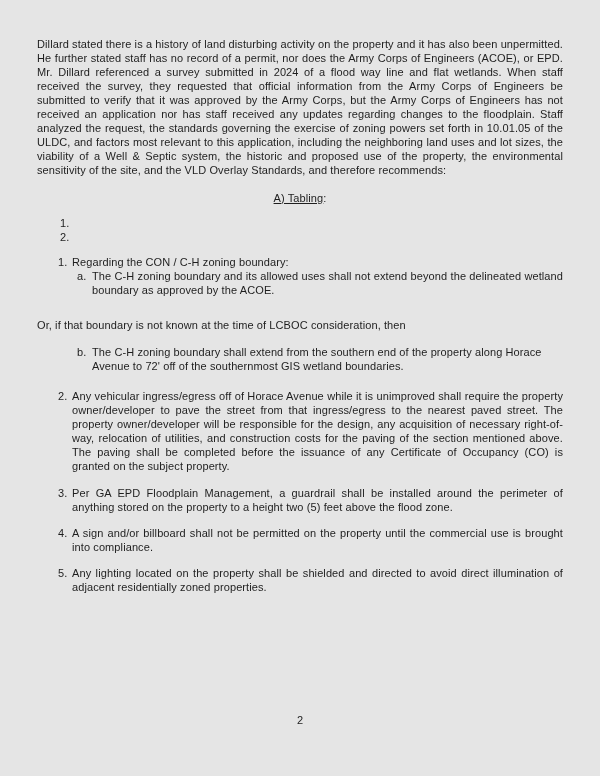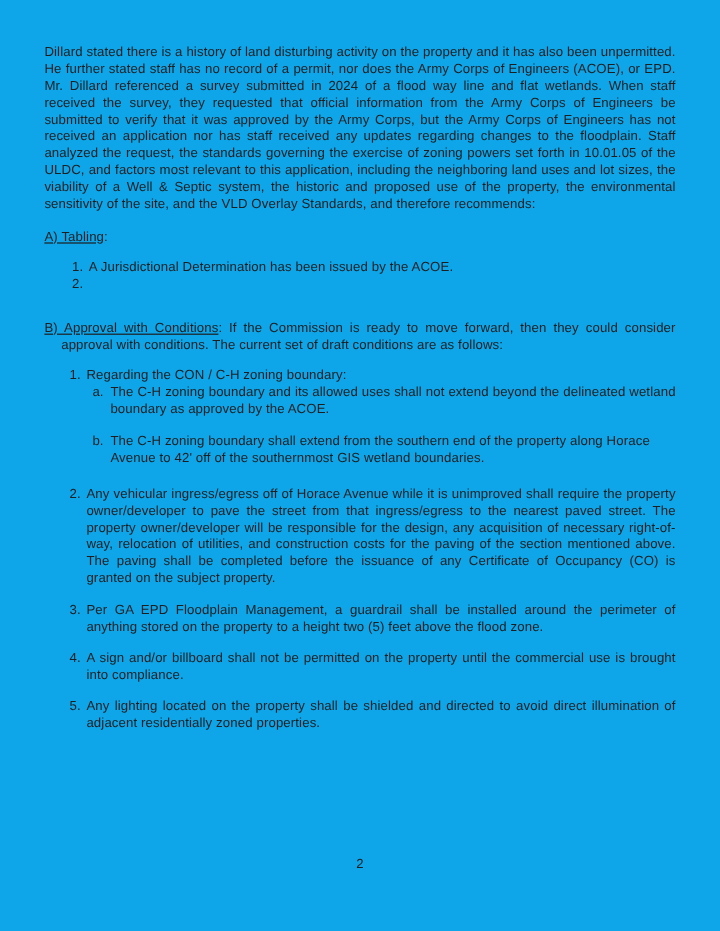--- a/index.html
+++ b/index.html
@@ -4,36 +4,36 @@
 <style>
   html, body {
     margin: 0;
     padding: 0;
     background: #ffffff;
   }
   .page {
     position: relative;
     width: 600px;
     height: 776px;
-    background: #0ea5e9;
+    background: #e5e5e5;
     font-family: "Liberation Sans", sans-serif;
     font-size: 11px;
     line-height: 14px;
     letter-spacing: 0.1px;
     color: #1e1e1e;
     overflow: hidden;
   }
   .content {
     padding: 37px 37px 0 37px;
   }
   .justify { text-align: justify; }
   .u { text-decoration: underline; }
   p { margin: 0; }
 
-  .heading-a { margin-top: 14px; }
+  .heading-a { margin-top: 14px; text-align: center; }
 
   .list-a { margin-top: 11px; padding-left: 23px; }
   .list-a .li { display: flex; }
   .list-a .marker { flex: none; width: 14px; }
 
   .b-heading { margin-top: 23px; padding-left: 14px; text-indent: -14px; }
 
   .cond { display: flex; margin-top: 11px; padding-left: 21px; }
   .cond .marker { flex: none; width: 14px; }
   .cond .txt { flex: 1; }
@@ -65,44 +65,43 @@
   <div class="content">
 
     <p class="justify">Dillard stated there is a history of land disturbing activity on the property and it has also been unpermitted. He further stated staff has no record of a permit, nor does the Army Corps of Engineers (ACOE), or EPD.  Mr. Dillard referenced a survey submitted in 2024 of a flood way line and flat wetlands. When staff received the survey, they requested that official information from the Army Corps of Engineers be submitted to verify that it was approved by the Army Corps, but the Army Corps of Engineers has not received an application nor has staff received any updates regarding changes to the floodplain. Staff analyzed the request, the standards governing the exercise of zoning powers set forth in 10.01.05 of the ULDC, and factors most relevant to this application, including the neighboring land uses and lot sizes, the viability of a Well &amp; Septic system, the historic and proposed use of the property, the environmental sensitivity of the site, and the VLD Overlay Standards, and therefore recommends:</p>
 
     <p class="heading-a"><span class="u">A) Tabling</span><span>:</span></p>
 
 
     <div class="list-a">
       <div class="li">
         <span class="marker">1.</span>
-        <div class="txt">A Jurisdictional Determination has been issued by the ACOE.</div>
       </div>
       <div class="li">
         <span class="marker">2.</span>
       </div>
     </div>
 
-    <p class="b-heading justify"><span class="u">B) Approval with Conditions</span><span>: If the Commission is ready to move forward, then they could consider approval with conditions.  The current set of draft conditions are as follows:</span></p>
 
     <div class="cond">
       <span class="marker">1.</span>
       <div class="txt">
         <p>Regarding the CON / C-H zoning boundary:</p>
         <div class="sub" style="padding-left: 5px;">
           <span class="marker">a.</span>
           <div class="txt justify">The C-H zoning boundary and its allowed uses shall not extend beyond the delineated wetland boundary as approved by the ACOE.</div>
         </div>
       </div>
     </div>
 
+    <p class="interjection">Or, if that boundary is not known at the time of LCBOC consideration, then</p>
 
     <div class="sub sub-b">
       <span class="marker">b.</span>
-      <div class="txt">The C-H zoning boundary shall extend from the southern end of the property along Horace Avenue to 42' off of the southernmost GIS wetland boundaries.</div>
+      <div class="txt">The C-H zoning boundary shall extend from the southern end of the property along Horace Avenue to 72' off of the southernmost GIS wetland boundaries.</div>
     </div>
 
     <div class="cond cond-2">
       <span class="marker">2.</span>
       <div class="txt justify">Any vehicular ingress/egress off of Horace Avenue while it is unimproved shall require the property owner/developer to pave the street from that ingress/egress to the nearest paved street.  The property owner/developer will be responsible for the design, any acquisition of necessary right-of-way, relocation of utilities, and construction costs for the paving of the section mentioned above. The paving shall be completed before the issuance of any Certificate of Occupancy (CO) is granted on the subject property.</div>
     </div>
 
     <div class="cond cond-3">
       <span class="marker">3.</span>
       <div class="txt justify">Per GA EPD Floodplain Management, a guardrail shall be installed around the perimeter of anything stored on the property to a height two (5) feet above the flood zone.</div>

